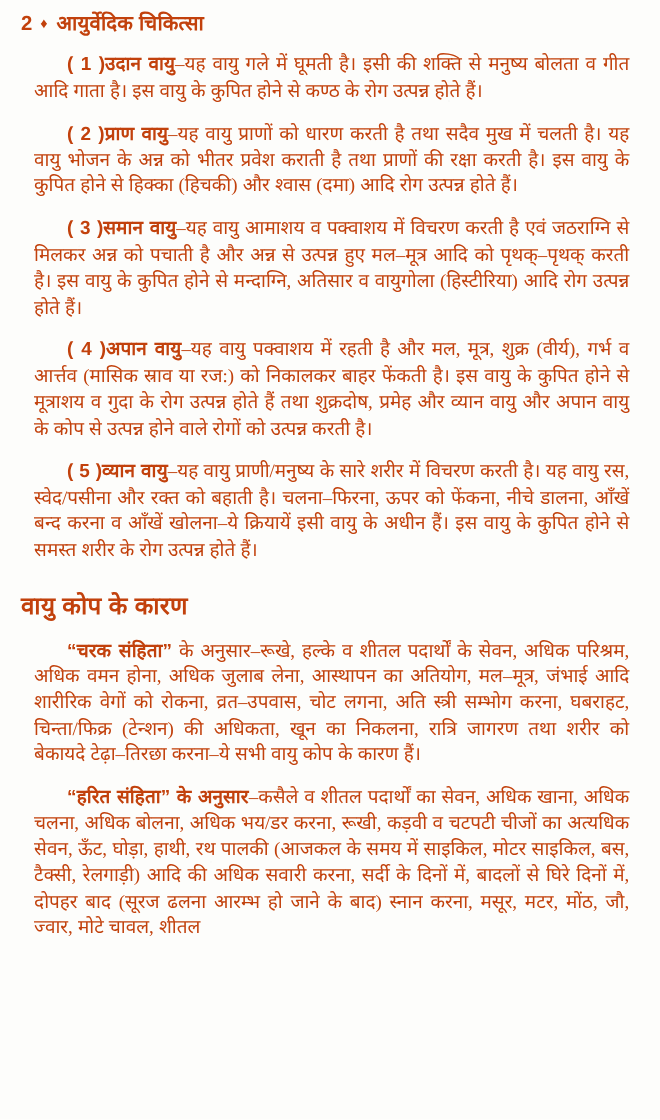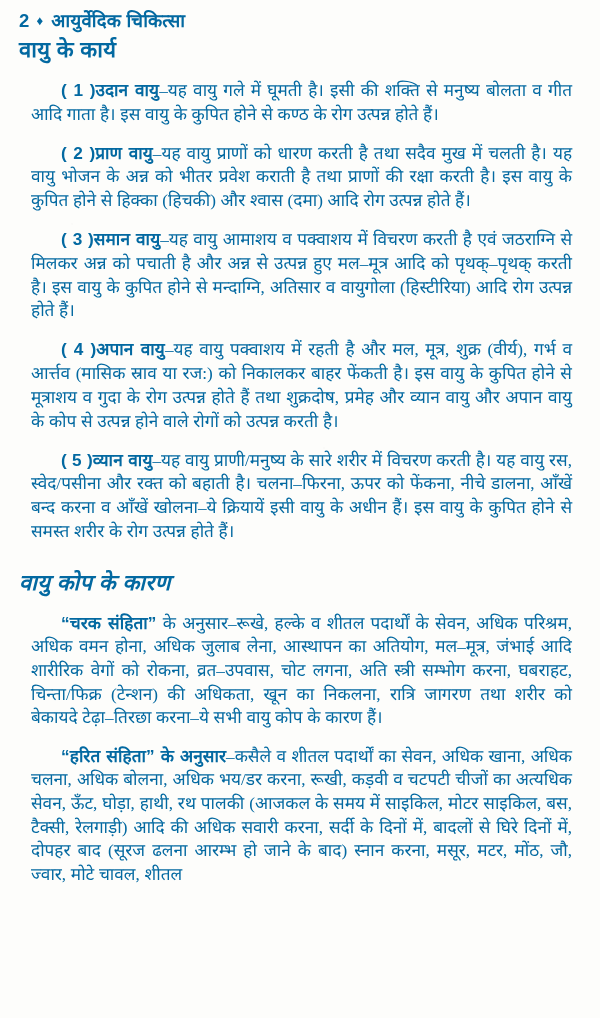--- a/index.html
+++ b/index.html
@@ -64,21 +64,20 @@
     font-family: "Liberation Sans", "DejaVu Sans", sans-serif;
     font-weight: bold;
     font-size: 22px;
     line-height: 1.22;
     margin: 2px 0 4px 3px;
     letter-spacing: 0.3px;
   }
   .sec-head.second {
     margin-top: 26px;
     margin-bottom: 3px;
-    font-style: italic;
   }
 
   
   p.para {
     margin: 15px;
     font-size: 17.2px;
     line-height: 1.385;
     text-align: justify;
     text-justify: inter-word;
     text-indent: 30px;
@@ -96,28 +95,27 @@
   }
   .num {
     font-family: "Liberation Sans", "DejaVu Sans", sans-serif;
     font-weight: bold;
   }
   .rest { font-weight: normal; }
 </style>
 </head>
 <body>
 
-<div class="page" style="background: rgb(253, 253, 251); color: #0369a1;">
+<div class="page" style="background: rgb(253, 253, 251); color: #c2410c;">
   <div class="content">
 
     <div class="runhead">
       <span class="folio">2</span><span class="diamond">♦</span><span>आयुर्वेदिक चिकित्सा</span>
     </div>
 
-    <h2 class="sec-head">वायु के कार्य</h2>
 
     <p class="para">
       <span class="num">( 1 )</span><span class="lead">उदान वायु</span><span class="rest">–यह वायु गले में घूमती है। इसी की शक्ति से मनुष्य बोलता व गीत आदि गाता है। इस वायु के कुपित होने से कण्ठ के रोग उत्पन्न होते हैं।</span>
     </p>
 
     <p class="para">
       <span class="num">( 2 )</span><span class="lead">प्राण वायु</span><span class="rest">–यह वायु प्राणों को धारण करती है तथा सदैव मुख में चलती है। यह वायु भोजन के अन्न को भीतर प्रवेश कराती है तथा प्राणों की रक्षा करती है। इस वायु के कुपित होने से हिक्का (हिचकी) और श्वास (दमा) आदि रोग उत्पन्न होते हैं।</span>
     </p>
 
     <p class="para">

